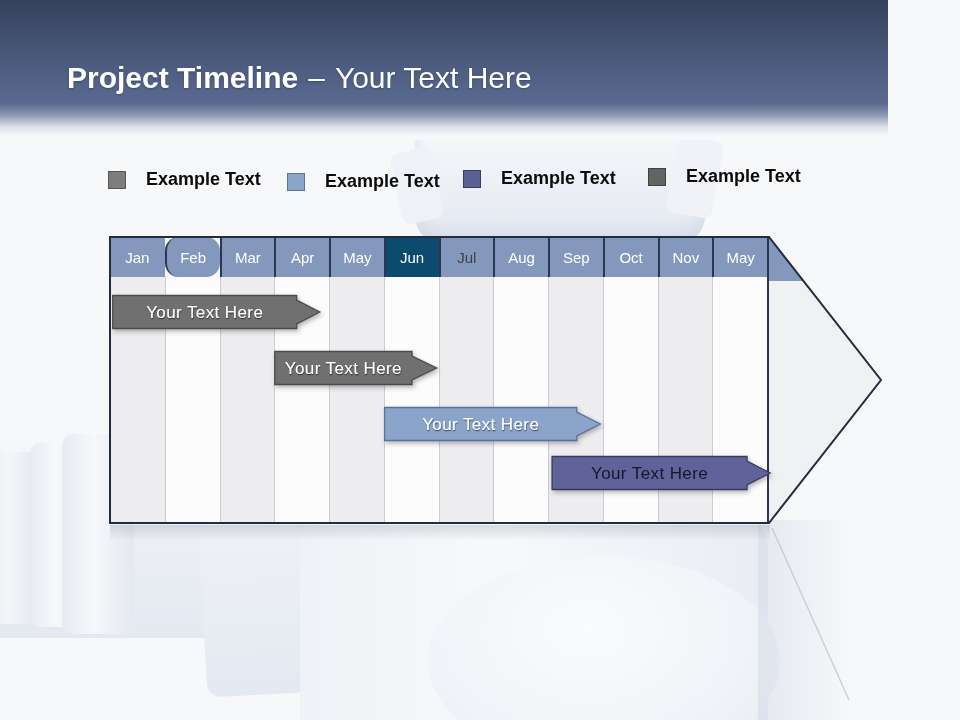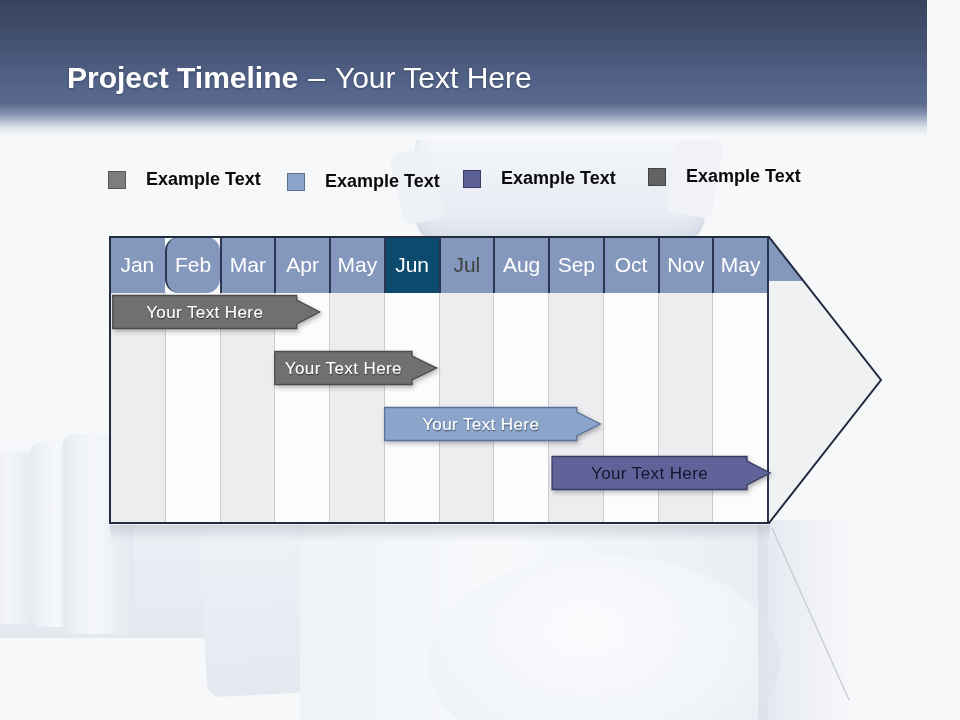--- a/index.html
+++ b/index.html
@@ -8,21 +8,20 @@
     background:#f7f8fa;
     font-family:"Liberation Sans", sans-serif;
   }
   
   .banner{
     position:absolute;left:0;top:0;width:888px;height:140px;z-index:5;
     background:linear-gradient(180deg,
       #36425d 0%, #46547300 0%, #36425d 0%, #445271 30%,
       #54648a 62%, #5a6a8f 74%, #8m 74%, #8b97b2 82%,
       #dde2eb 91%, #f6f8fa 97%, #f8f9fb 100%);
-    padding-left:39px;
   }
   .title{
     position:absolute;left:67px;top:60px;color:#ffffff;font-size:30px;line-height:1.2;
     text-shadow:0 1px 2px rgba(20,28,48,.35);white-space:nowrap;
   }
   .t-bold{font-weight:700;}
   .t-sep{font-weight:400;margin:0 10px;}
   .t-light{font-weight:400;}
   
   .bg-art{position:absolute;inset:0;z-index:1;}
@@ -63,22 +62,22 @@
   .chart-reflection{
     position:absolute;left:110px;top:525px;width:660px;height:16px;z-index:1;
     background:linear-gradient(180deg,rgba(148,154,168,.33),rgba(148,154,168,0));
   }
   .chart-cols{
     position:absolute;left:110px;top:237px;width:659px;height:286px;z-index:2;
     display:flex;box-sizing:border-box;
   }
   .col{flex:1 1 0;display:flex;flex-direction:column;min-width:0;}
   .col .hd{
-    height:56px;display:flex;align-items:center;justify-content:center;
-    font-size:21px;box-sizing:border-box;
+    height:40px;display:flex;align-items:center;justify-content:center;
+    font-size:15px;box-sizing:border-box;
   }
   .col .bd{flex:1;box-sizing:border-box;}
   .overlay{position:absolute;left:0;top:0;width:960px;height:720px;z-index:3;pointer-events:none;}
   .bar-text{font-family:"Liberation Sans", sans-serif;font-size:17px;letter-spacing:.4px;}
 </style>
 </head>
 <body>
 
 <div class="slide">
 

